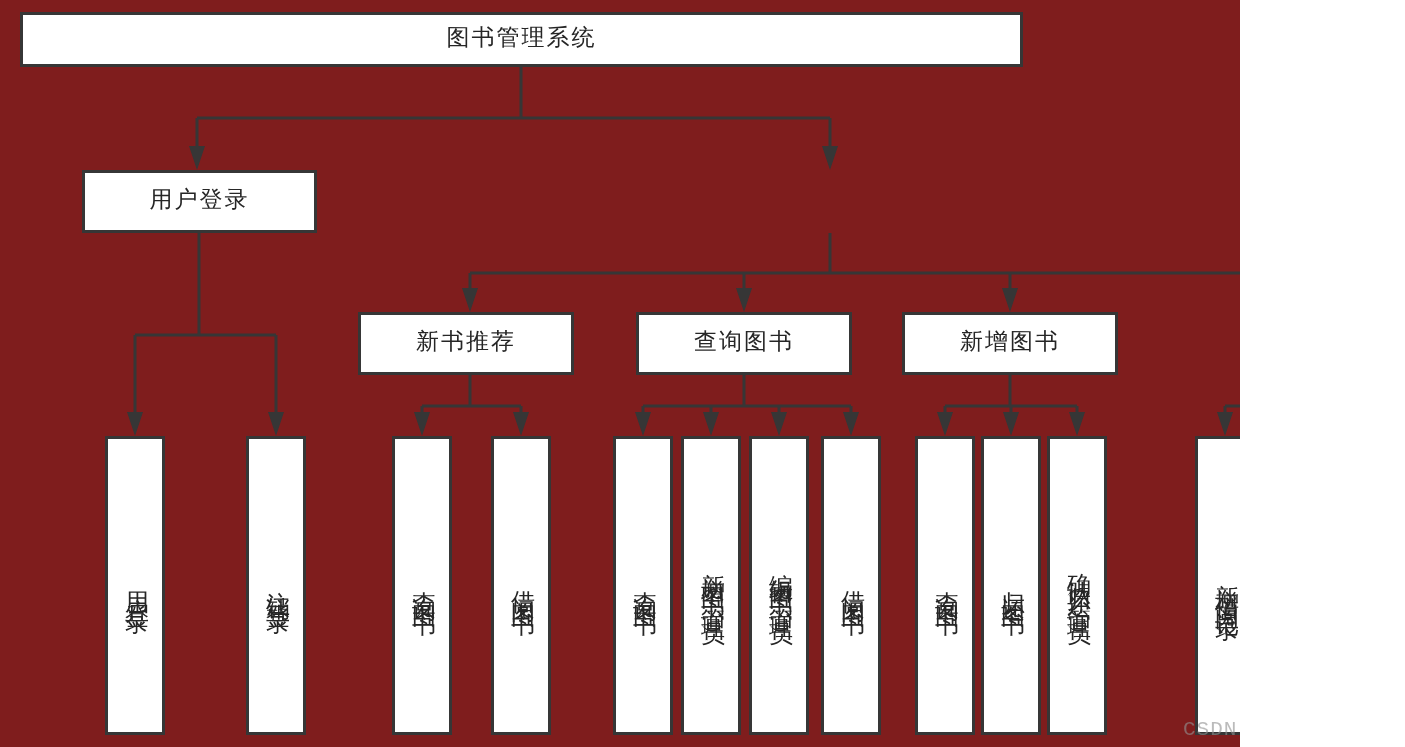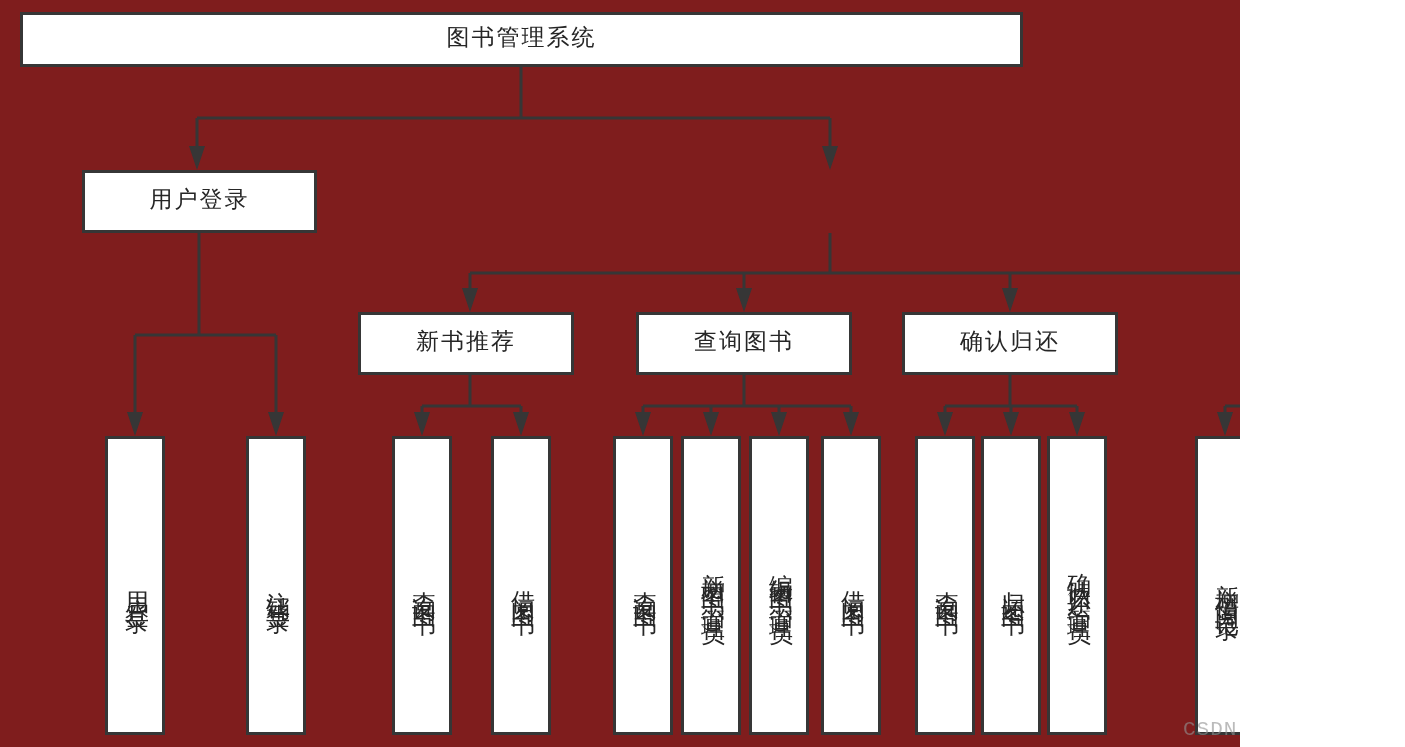--- a/index.html
+++ b/index.html
@@ -102,21 +102,21 @@
     <span>用户登录</span>
   </div>
 
   <div class="hbox" style="left:358px;top:312px;width:216px;height:63px">
     <span>新书推荐</span>
   </div>
   <div class="hbox" style="left:636px;top:312px;width:216px;height:63px">
     <span>查询图书</span>
   </div>
   <div class="hbox" style="left:902px;top:312px;width:216px;height:63px">
-    <span>确认归还</span>
+    <span>新增图书</span>
   </div>
 
   <div class="vbox" style="left:105px">
     <span>用户登录</span>
   </div>
   <div class="vbox" style="left:246px">
     <span>注销登录</span>
   </div>
 
   <div class="vbox" style="left:392px">

